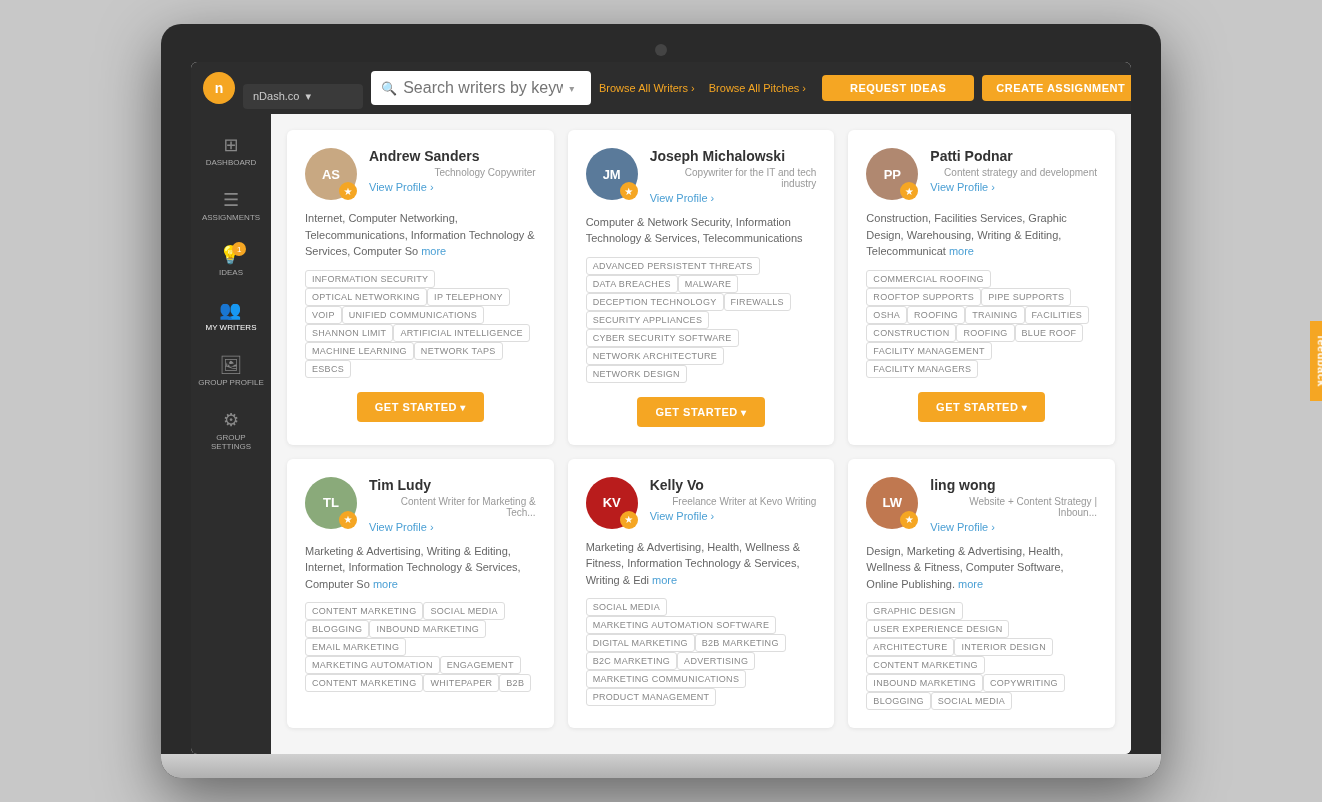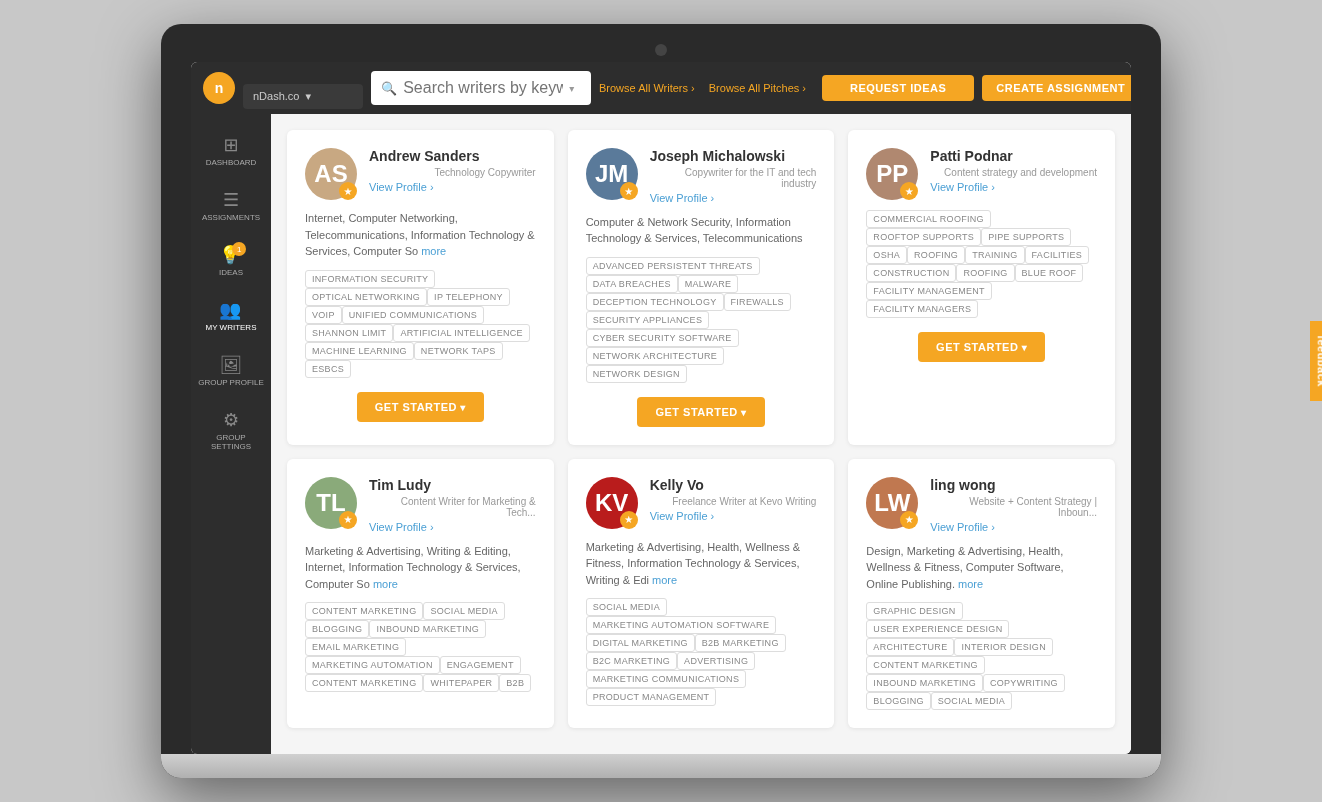--- a/index.html
+++ b/index.html
@@ -233,21 +233,21 @@
       position: relative;
       flex-shrink: 0;
     }
     .avatar-placeholder {
       width: 52px;
       height: 52px;
       border-radius: 50%;
       display: flex;
       align-items: center;
       justify-content: center;
-      font-size: 24px;
+      font-size: 13px;
       color: #fff;
       font-weight: bold;
       text-align: right;
     }
     .star-badge {
       position: absolute;
       bottom: 0;
       right: 0;
       background: #f5a623;
       color: #fff;
@@ -464,20 +464,23 @@
       <div class="writer-avatar-wrap">
         <div class="avatar-placeholder" style="background:#b08870;">PP</div>
         <div class="star-badge">★</div>
       </div>
       <div class="writer-info">
         <div class="writer-name">Patti Podnar</div>
         <div class="writer-title">Content strategy and development</div>
         <span class="writer-link">View Profile</span>
       </div>
     </div>
+    <div class="writer-bio">
+      Construction, Facilities Services, Graphic Design, Warehousing, Writing &amp; Editing, Telecommunicat <span class="more-link">more</span>
+    </div>
     <div class="tags-container">
       <span class="tag">COMMERCIAL ROOFING</span>
                 <span class="tag">ROOFTOP SUPPORTS</span>
                 <span class="tag">PIPE SUPPORTS</span>
                 <span class="tag">OSHA</span>
                 <span class="tag">ROOFING</span>
                 <span class="tag">TRAINING</span>
                 <span class="tag">FACILITIES</span>
                 <span class="tag">CONSTRUCTION</span>
                 <span class="tag">ROOFING</span>

